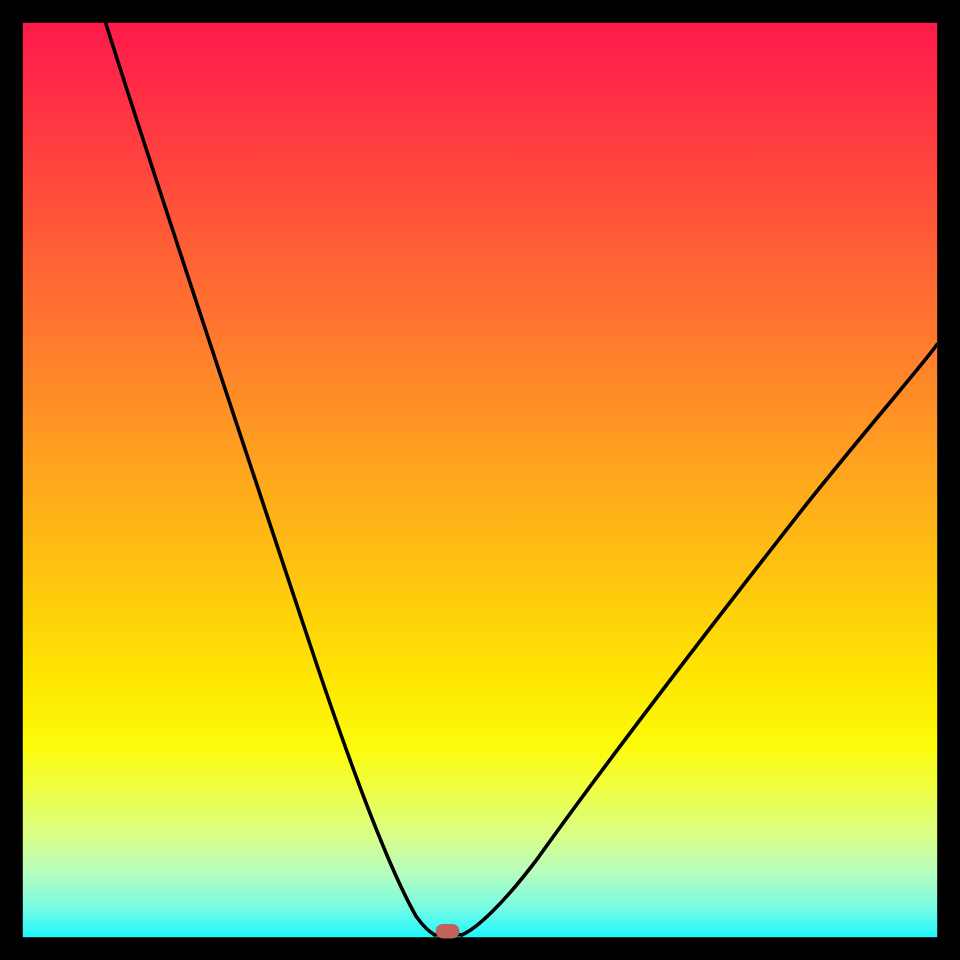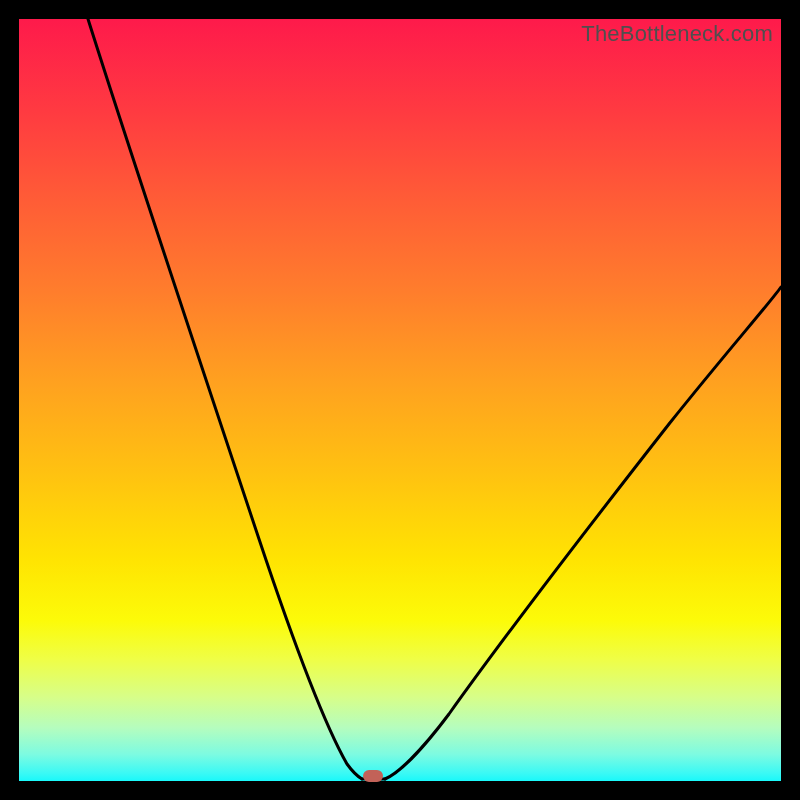--- a/index.html
+++ b/index.html
@@ -56,21 +56,20 @@
     height: 12px;
     background: #c26258;
     border-radius: 6px;
     transform: translate(-50%, -50%);
   }
 </style>
 </head>
 <body>
 
 <div class="frame">
-  <div class="watermark">TheBottleneck.com</div>
 
   <svg class="curve" viewBox="0 0 762 762" preserveAspectRatio="none">
     <path d="M 69 0
              C 110 130, 180 340, 240 520
              C 280 640, 308 710, 328 745
              C 336 756, 343 760, 343 760" fill="none" stroke="#000" stroke-width="3" stroke-linecap="round"></path>
     <path d="M 343 760 L 366 760" fill="none" stroke="#000" stroke-width="3" stroke-linecap="round"></path>
     <path d="M 366 760
              C 378 755, 400 735, 430 695
              C 480 625, 560 520, 650 405

